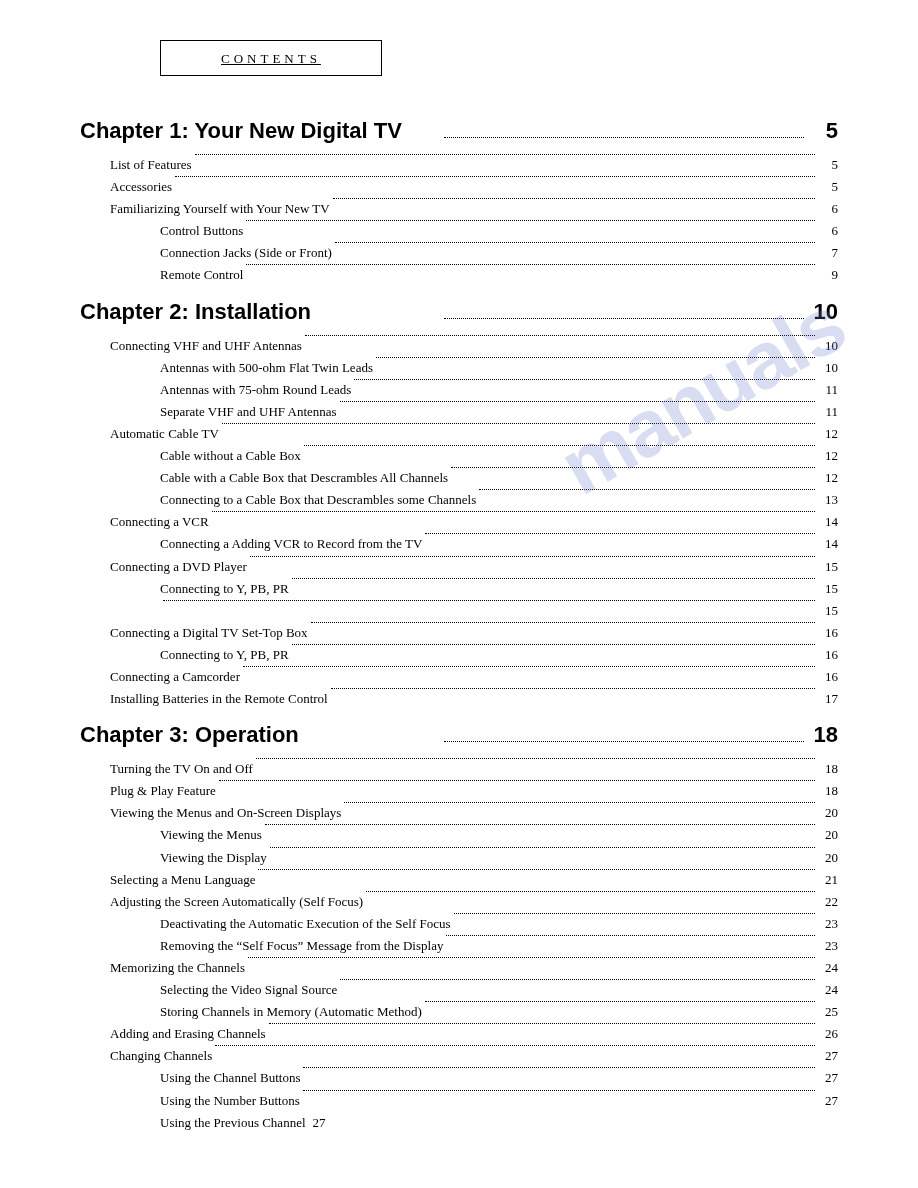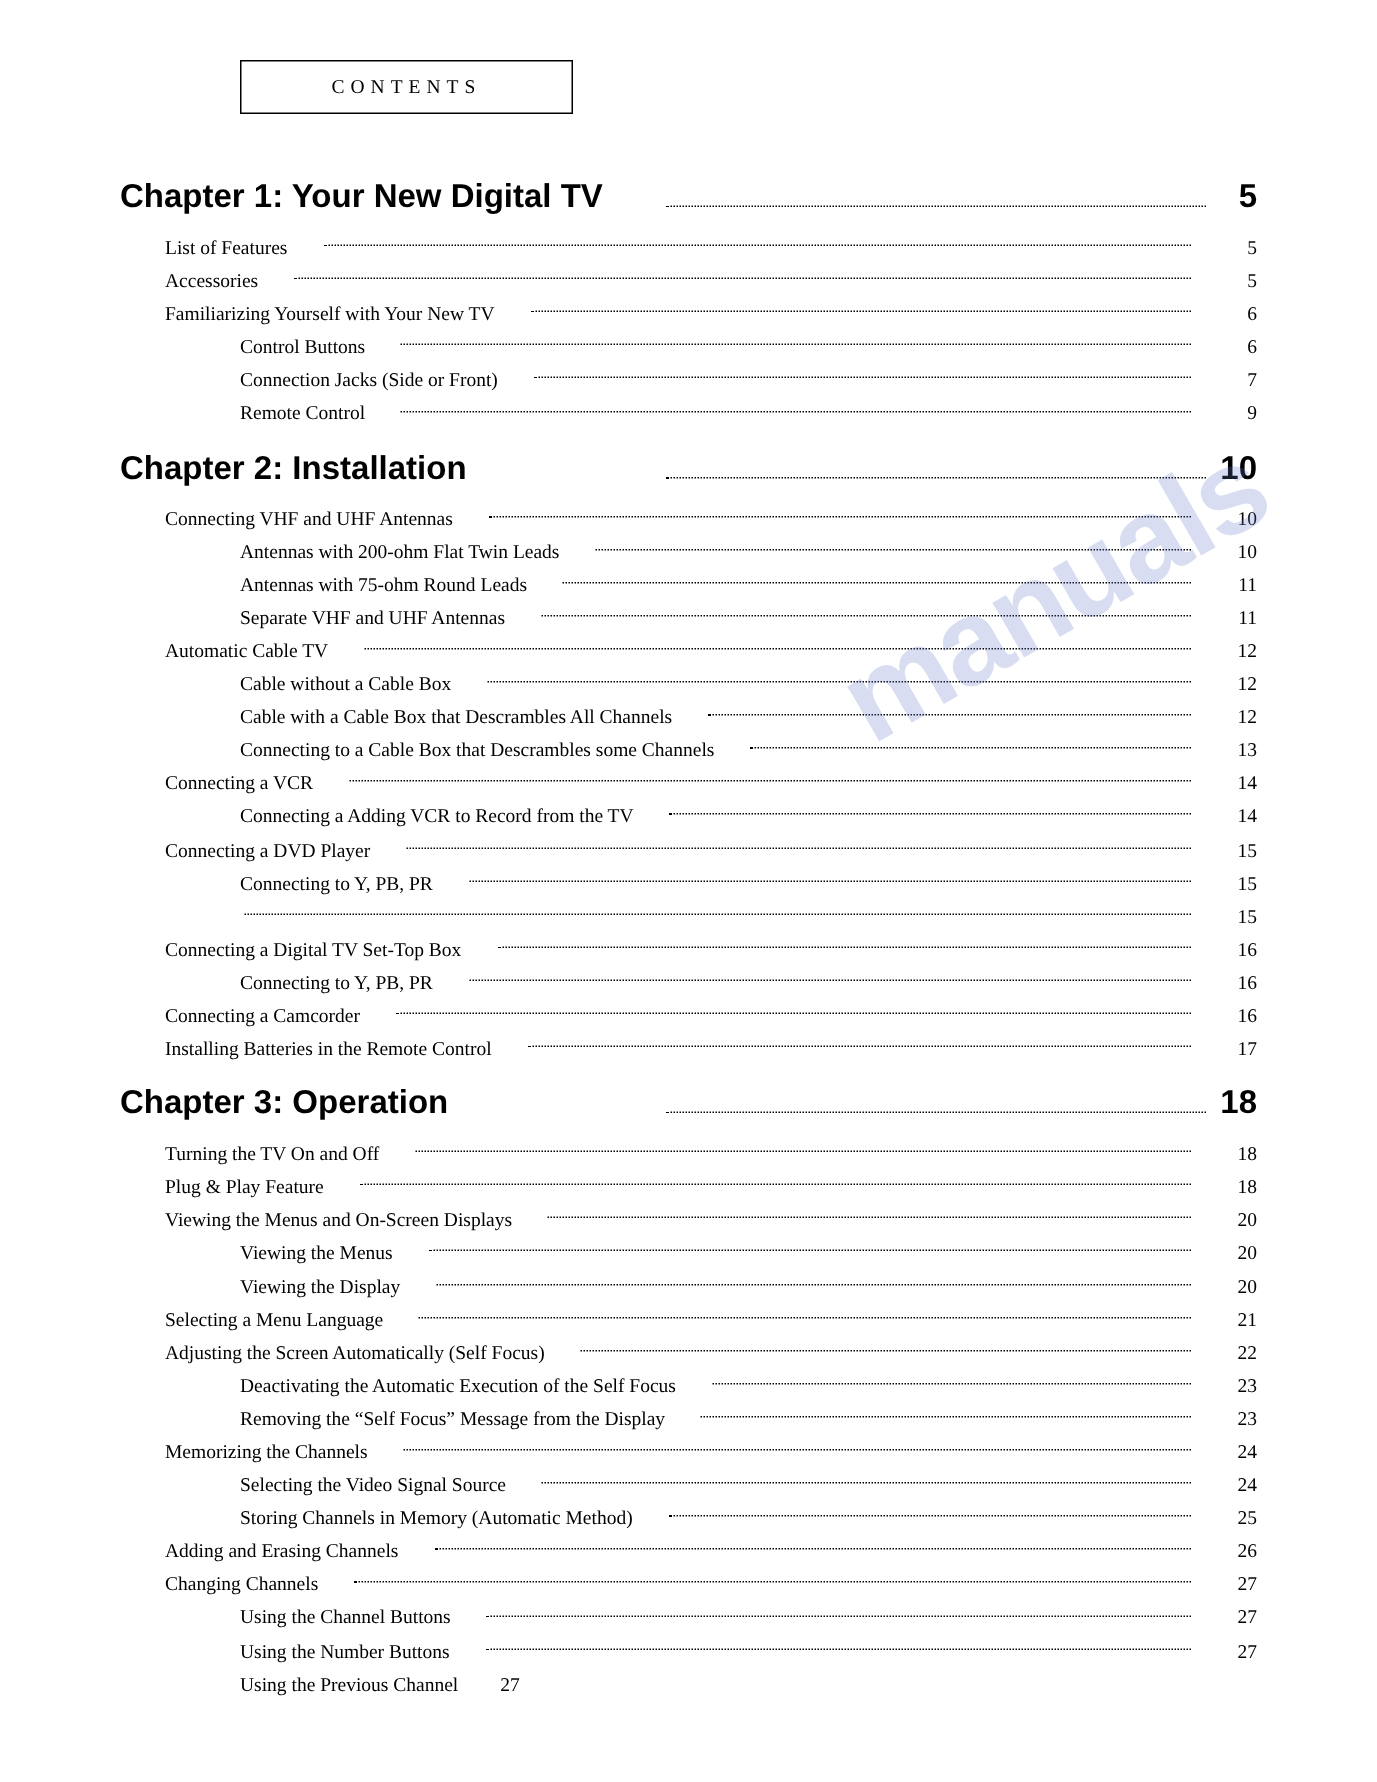--- a/index.html
+++ b/index.html
@@ -26,20 +26,21 @@
       margin-bottom: 30px;
       margin-left: 80px;
     }
 
     .contents-title {
       font-family: 'Times New Roman', Times, serif;
       font-size: 13px;
       letter-spacing: 4px;
       text-transform: uppercase;
       font-variant: small-caps;
+      text-decoration: underline;
     }
 
     .toc {
       width: 100%;
     }
 
     .chapter-heading {
       font-family: Arial, Helvetica, sans-serif;
       font-size: 22px;
       font-weight: bold;
@@ -63,24 +64,23 @@
     .chapter-page {
       font-family: Arial, Helvetica, sans-serif;
       font-size: 22px;
       font-weight: bold;
       min-width: 30px;
       text-align: right;
     }
 
     .toc-entry {
       display: flex;
-      align-items: center;
+      align-items: flex-start;
       font-size: 13px;
       line-height: 1.7;
-      gap: 21px;
     }
 
     .toc-entry.level1 {
       padding-left: 30px;
     }
 
     .toc-entry.level2 {
       padding-left: 80px;
     }
 
@@ -164,21 +164,21 @@
         <span class="chapter-title-text">Chapter 2: Installation</span>
         <span class="chapter-dots"></span>
         <span class="chapter-page">10</span>
       </div>
       <div class="toc-entry level1">
         <span class="entry-text">Connecting VHF and UHF Antennas</span>
         <span class="entry-dots"></span>
         <span class="entry-page">10</span>
       </div>
       <div class="toc-entry level2">
-        <span class="entry-text">Antennas with 200-ohm Flat Twin Leads</span>
+        <span class="entry-text">Antennas with 500-ohm Flat Twin Leads</span>
         <span class="entry-dots"></span>
         <span class="entry-page">10</span>
       </div>
       <div class="toc-entry level2">
         <span class="entry-text">Antennas with 75-ohm Round Leads</span>
         <span class="entry-dots"></span>
         <span class="entry-page">11</span>
       </div>
       <div class="toc-entry level2">
         <span class="entry-text">Separate VHF and UHF Antennas</span>

